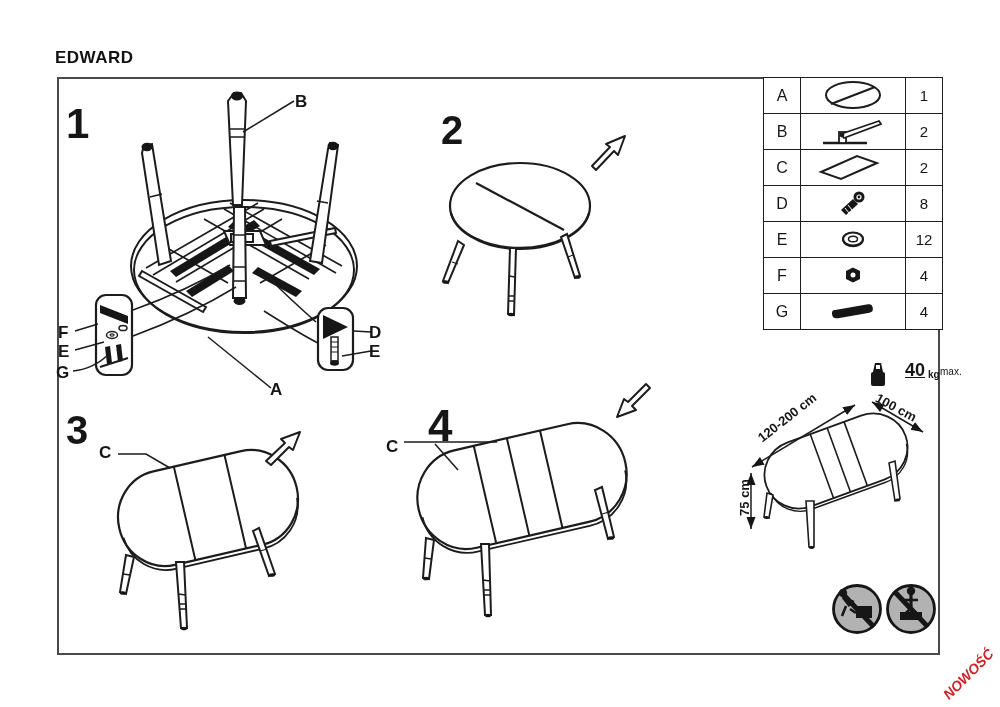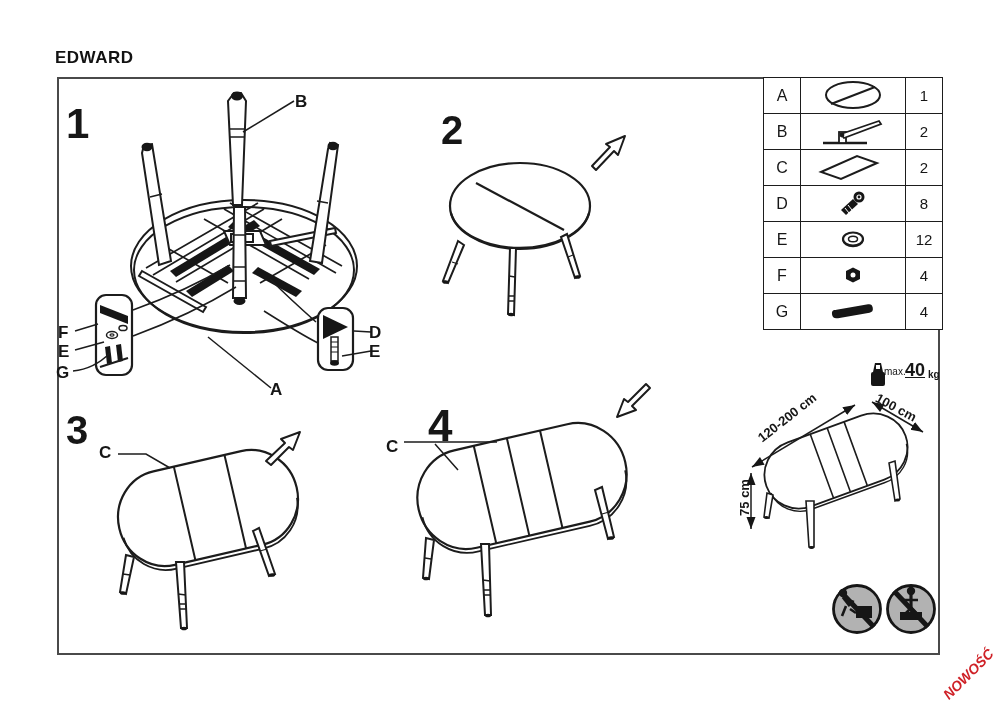--- a/index.html
+++ b/index.html
@@ -320,21 +320,21 @@
   </svg>
   <span class="dim" style="left:752px;top:410px;transform:rotate(-38deg)">120-200 cm</span>
   <span class="dim" style="left:874px;top:400px;transform:rotate(28deg)">100 cm</span>
   <span class="dim" style="left:726px;top:490px;transform:rotate(-90deg)">75 cm</span>
 
   <svg style="left:869px;top:361px" width="18" height="27" viewBox="0 0 18 27">
     <polygon points="4,11 6,2 12,2 14,11" fill="#161616"></polygon>
     <rect x="7" y="4" width="4" height="4" fill="#fff"></rect>
     <rect x="2" y="11" width="14" height="14" rx="2" fill="#161616"></rect>
   </svg>
-  <span class="dim small" style="left:884px;top:366px">max.</span>
+  <span class="dim small" style="left:940px;top:366px">max.</span>
   <span class="dim big" style="left:905px;top:360px">40</span>
   <span class="dim kg" style="left:928px;top:369px">kg</span>
 
   <svg style="left:830px;top:582px" width="110" height="54" viewBox="0 0 110 54">
     <g>
       <circle cx="27" cy="27" r="23.5" fill="#b2b2b2" stroke="#161616" stroke-width="2.8"></circle>
       <rect x="26" y="24" width="16" height="12" fill="#161616"></rect>
       <circle cx="13" cy="11" r="4.2" fill="#161616"></circle>
       <path d="M 13,15 L 20,24" stroke="#161616" stroke-width="3.2" fill="none"></path>
       <path d="M 14,17 L 24,20 M 16,24 L 12,34 M 20,27 L 26,31" stroke="#161616" stroke-width="2.6" fill="none"></path>

